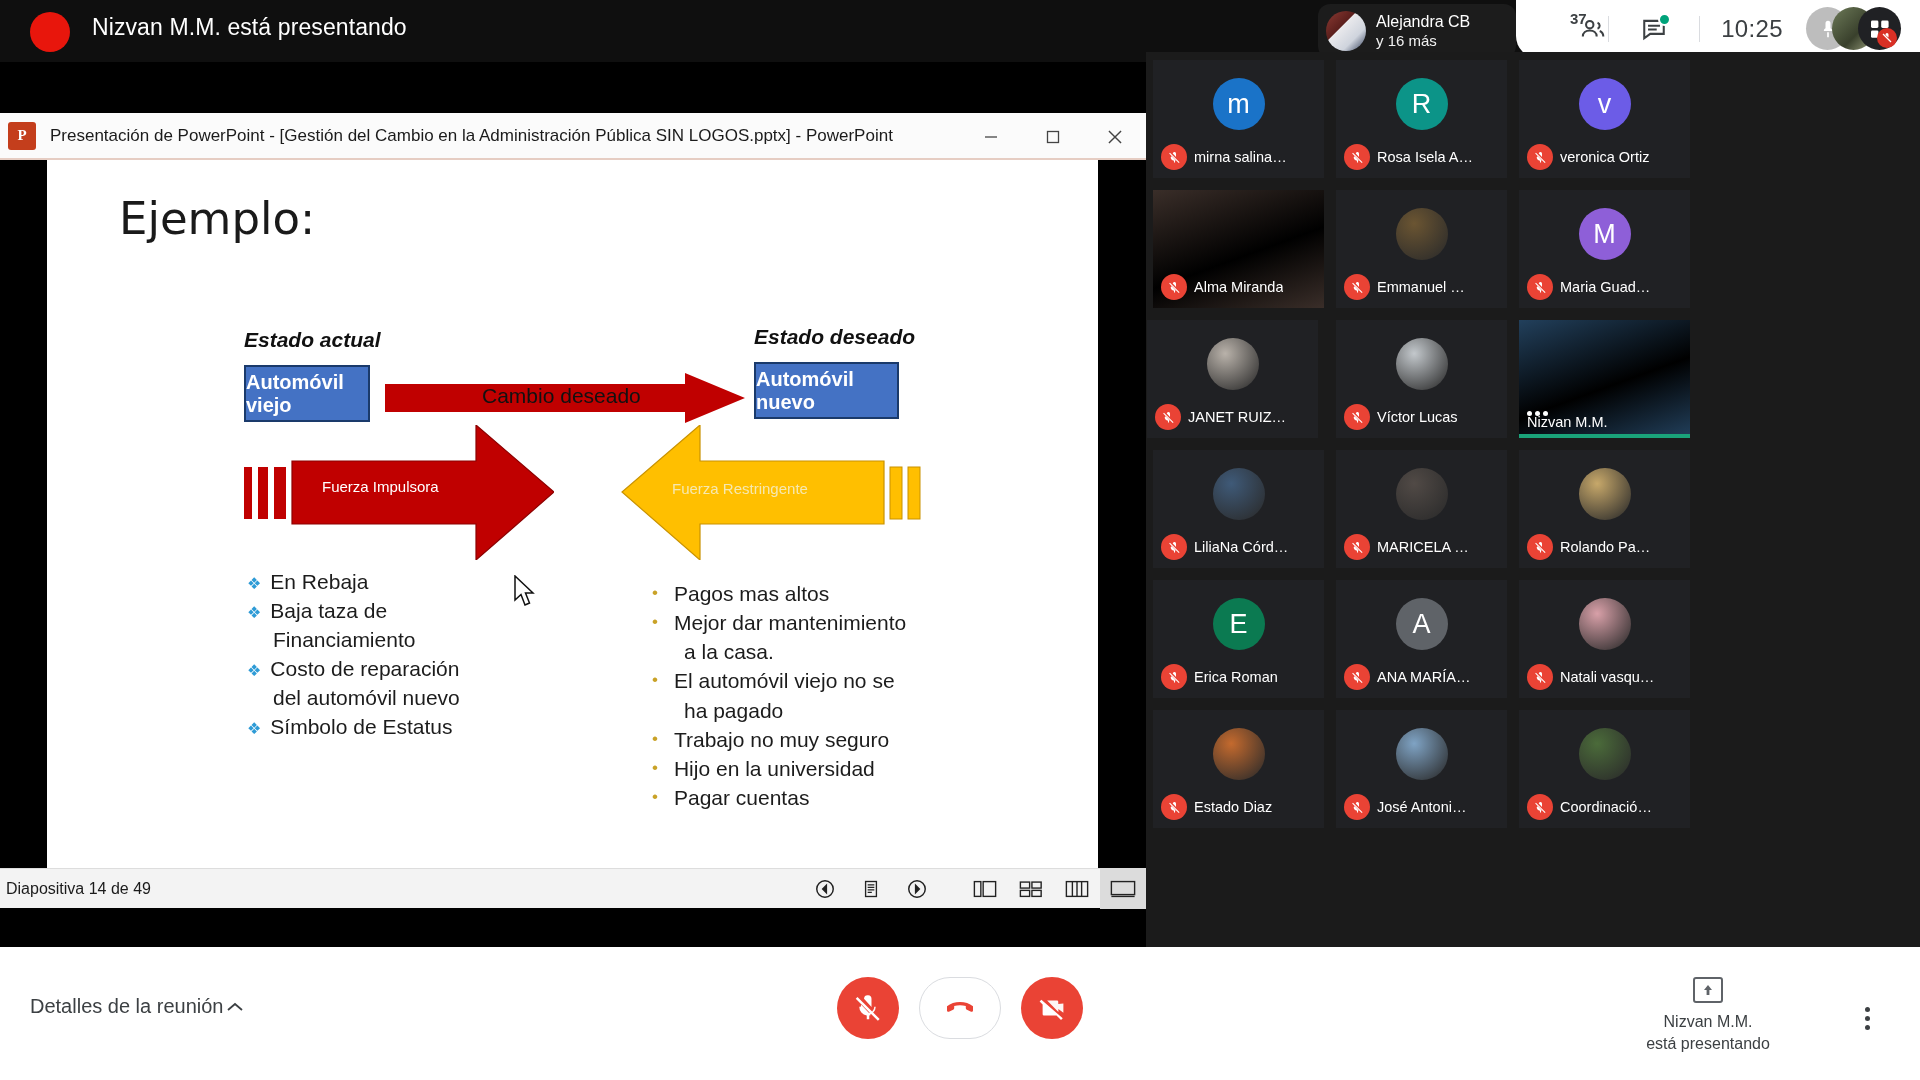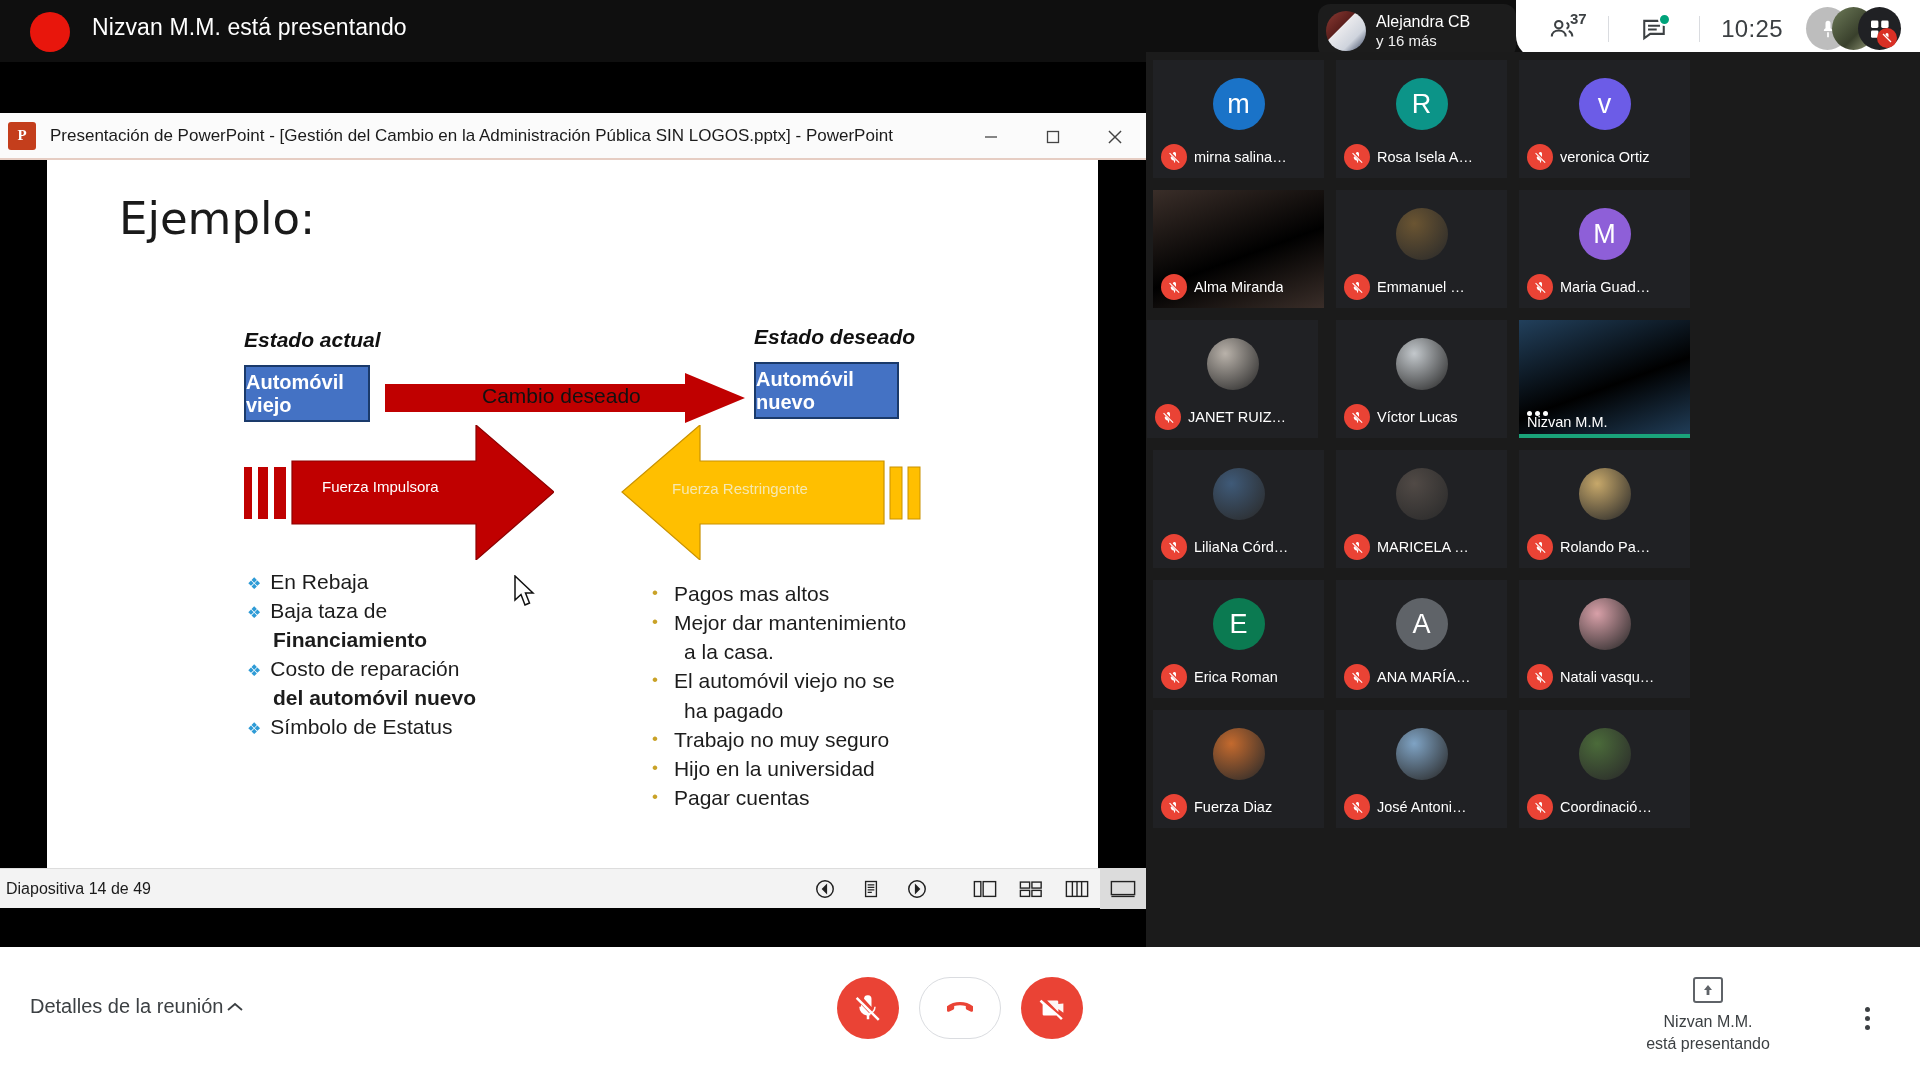--- a/index.html
+++ b/index.html
@@ -42,21 +42,21 @@
 
   .toolbar {
     position: absolute; left: 1516px; top: 0; width: 404px; height: 58px;
     background: #ffffff; border-bottom-left-radius: 22px;
     display: flex; align-items: center;
   }
   .tb-btn {
     position: relative; height: 58px; display: flex; align-items: center;
     justify-content: center; color: #3c4043;
   }
-  .tb-people { width: 92px; }
+  .tb-people { width: 92px; justify-content: flex-end; }
   .tb-people .cnt {
     position: absolute; left: 54px; top: 10px; font-size: 15px;
     font-weight: bold; color: #3c4043;
   }
   .tb-sep { width: 1px; height: 26px; background: #dadce0; }
   .tb-chat { width: 90px; }
   .tb-chat .dot {
     position: absolute; right: 28px; top: 13px; width: 13px; height: 13px;
     border-radius: 50%; background: #00a37a; border: 2px solid #fff;
   }
@@ -144,21 +144,21 @@
   .fl-right { left: 625px; top: 320px; color: #f6e8b0; }
 
   .bullets-left { position: absolute; left: 200px; top: 408px; }
   .bullets-right { position: absolute; left: 605px; top: 420px; }
   .bl-item { display: flex; align-items: flex-start; font-size: 21px; color: #1c1c1c;
     line-height: 1.33; margin-bottom: 1px; }
   .bl-diamond { color: #2e9bd6; font-size: 16px; margin-right: 9px; margin-top: 5px; flex:none;}
   .br-item { display: flex; align-items: flex-start; font-size: 21px; color: #1c1c1c;
     line-height: 1.34; margin-bottom: 1px; }
   .br-dot { color: #c9a227; font-size: 17px; margin-right: 16px; margin-top: 2px; flex:none;}
-  .indent { margin-left: 26px; font-weight: bold; }
+  .indent { margin-left: 26px; }
   .indent-r { margin-left: 32px; }
 
   .cursor { position: absolute; left: 466px; top: 415px; }
 
   .ppt-status {
     position: absolute; left: 0px; top: 800px; width: 1146px; height: 40px;
     background: #f3f3f3; display: flex; align-items: center;
     border-top: 1px solid #ddd;
   }
   .status-text { margin-left: 6px; font-size: 16px; color: #1b1b1b; }
@@ -668,21 +668,21 @@
       <div class="tile" style="left: 7px; top: 658px;">
         <div class="tile-img" style="background:radial-gradient(circle at 35% 30%, #c46a2e, #2a2a2a 95%);"></div>
         <div class="tile-bottom">
           <span class="mic-off">
             <svg width="13" height="13" viewBox="0 0 24 24" fill="#fff">
               <path d="M14.8 11.2V5a3 3 0 0 0-6-.5l6 6.7z"></path>
               <path d="M6.2 11H5a7 7 0 0 0 6 6.9V21h2v-3.1a6.9 6.9 0 0 0 1.3-.3L6.6 9.3A5 5 0 0 0 6.2 11z"></path>
               <path d="M3.6 3.1L2.2 4.5l17.7 17.7 1.4-1.4z"></path>
             </svg>
           </span>
-          <span class="tile-name">Fuerza Diaz</span>
+          <span class="tile-name">Estado Diaz</span>
         </div>
       </div>
       <div class="tile" style="left: 190px; top: 658px;">
         <div class="tile-img" style="background:radial-gradient(circle at 35% 30%, #7fa3c4, #2a2a2a 95%);"></div>
         <div class="tile-bottom">
           <span class="mic-off">
             <svg width="13" height="13" viewBox="0 0 24 24" fill="#fff">
               <path d="M14.8 11.2V5a3 3 0 0 0-6-.5l6 6.7z"></path>
               <path d="M6.2 11H5a7 7 0 0 0 6 6.9V21h2v-3.1a6.9 6.9 0 0 0 1.3-.3L6.6 9.3A5 5 0 0 0 6.2 11z"></path>
               <path d="M3.6 3.1L2.2 4.5l17.7 17.7 1.4-1.4z"></path>

